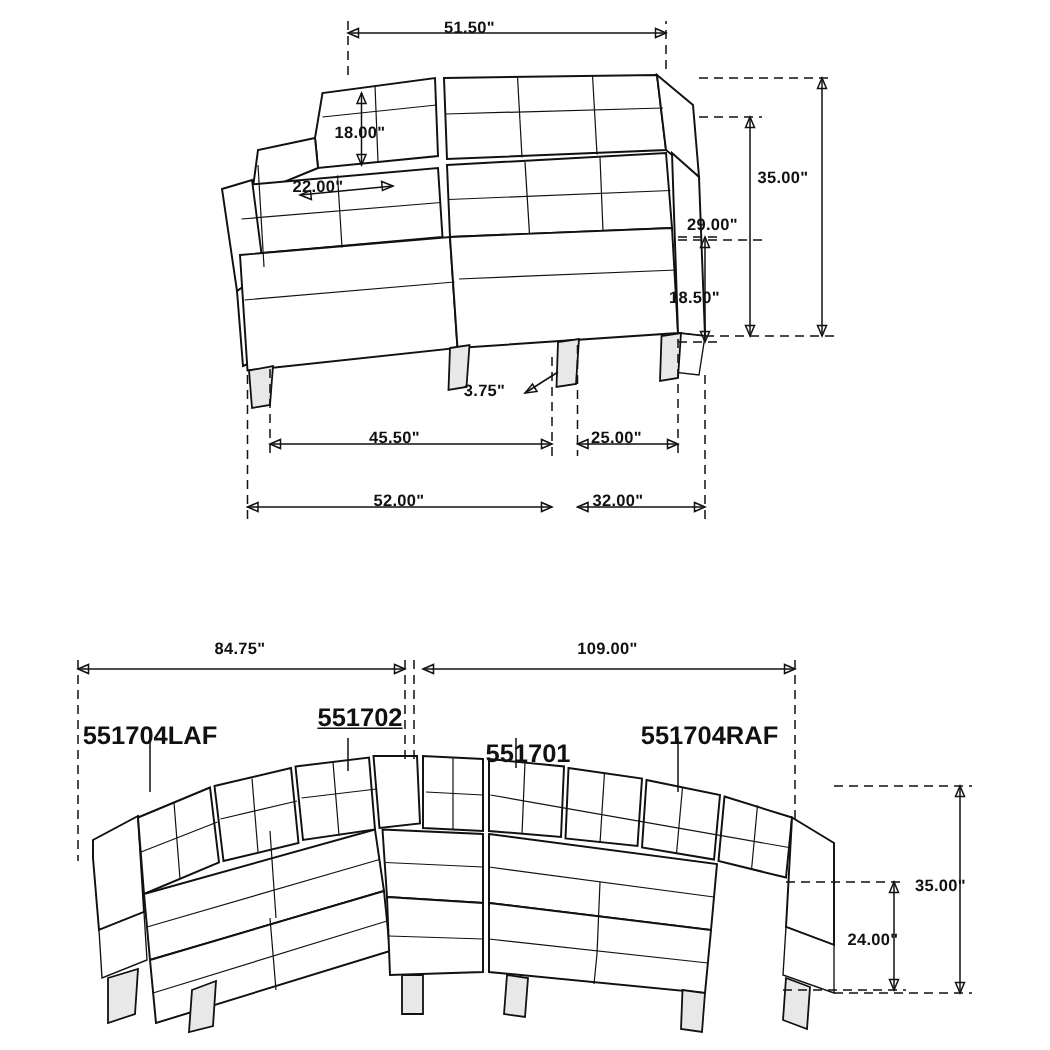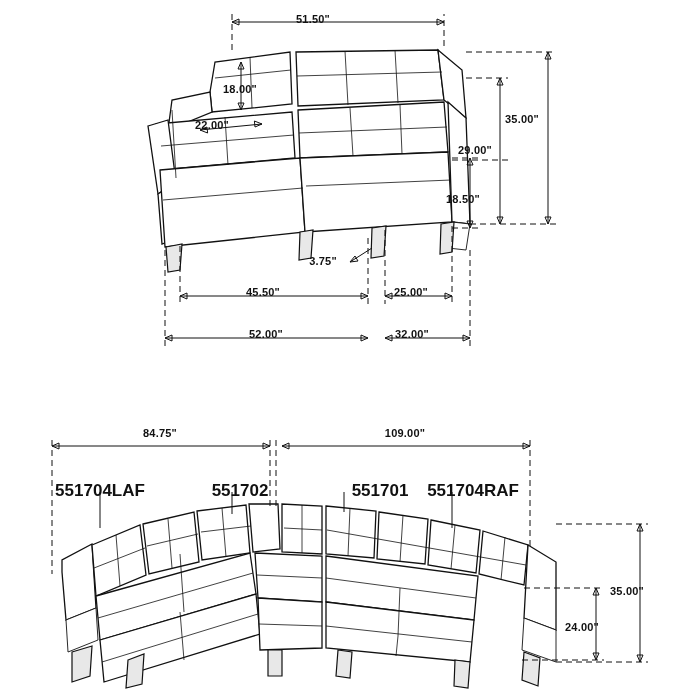--- a/index.html
+++ b/index.html
@@ -251,17 +251,17 @@
   <div class="dim-label" style="left:411px;top:286px;transform:translateX(-50%);">25.00"</div>
   <div class="dim-label" style="left:266px;top:328px;transform:translateX(-50%);">52.00"</div>
   <div class="dim-label" style="left:412px;top:328px;transform:translateX(-50%);">32.00"</div>
 
   <div class="dim-label" style="left:160px;top:427px;transform:translateX(-50%);">84.75"</div>
   <div class="dim-label" style="left:405px;top:427px;transform:translateX(-50%);">109.00"</div>
   <div class="dim-label" style="left:627px;top:585px;transform:translateX(-50%);">35.00"</div>
   <div class="dim-label" style="left:582px;top:621px;transform:translateX(-50%);">24.00"</div>
 
   <div class="part-label" style="left:100px;top:481px;transform:translateX(-50%);">551704LAF</div>
-  <div class="part-label" style="left:240px;top:481px;transform:translateX(-50%);">551702</div>
-  <div class="part-label" style="left:352px;top:481px;transform:translateX(-50%);margin-left:28px;">551701</div>
+  <div class="part-label" style="left:240px;top:469px;transform:translateX(-50%);text-decoration:underline;">551702</div>
+  <div class="part-label" style="left:352px;top:493px;transform:translateX(-50%);">551701</div>
   <div class="part-label" style="left:473px;top:481px;transform:translateX(-50%);">551704RAF</div>
 
 </div>
 
 </body></html>

